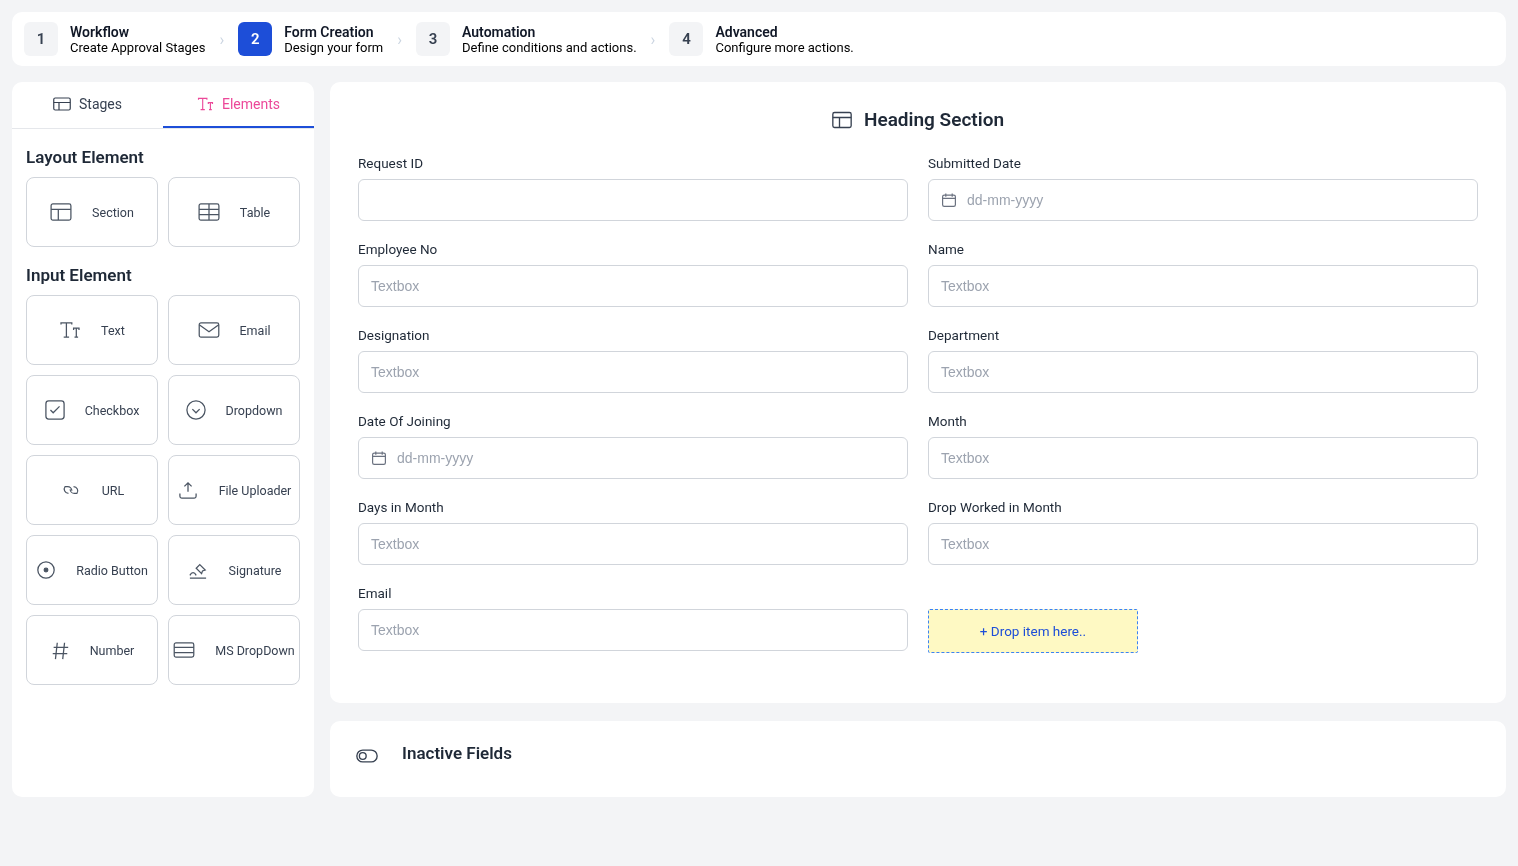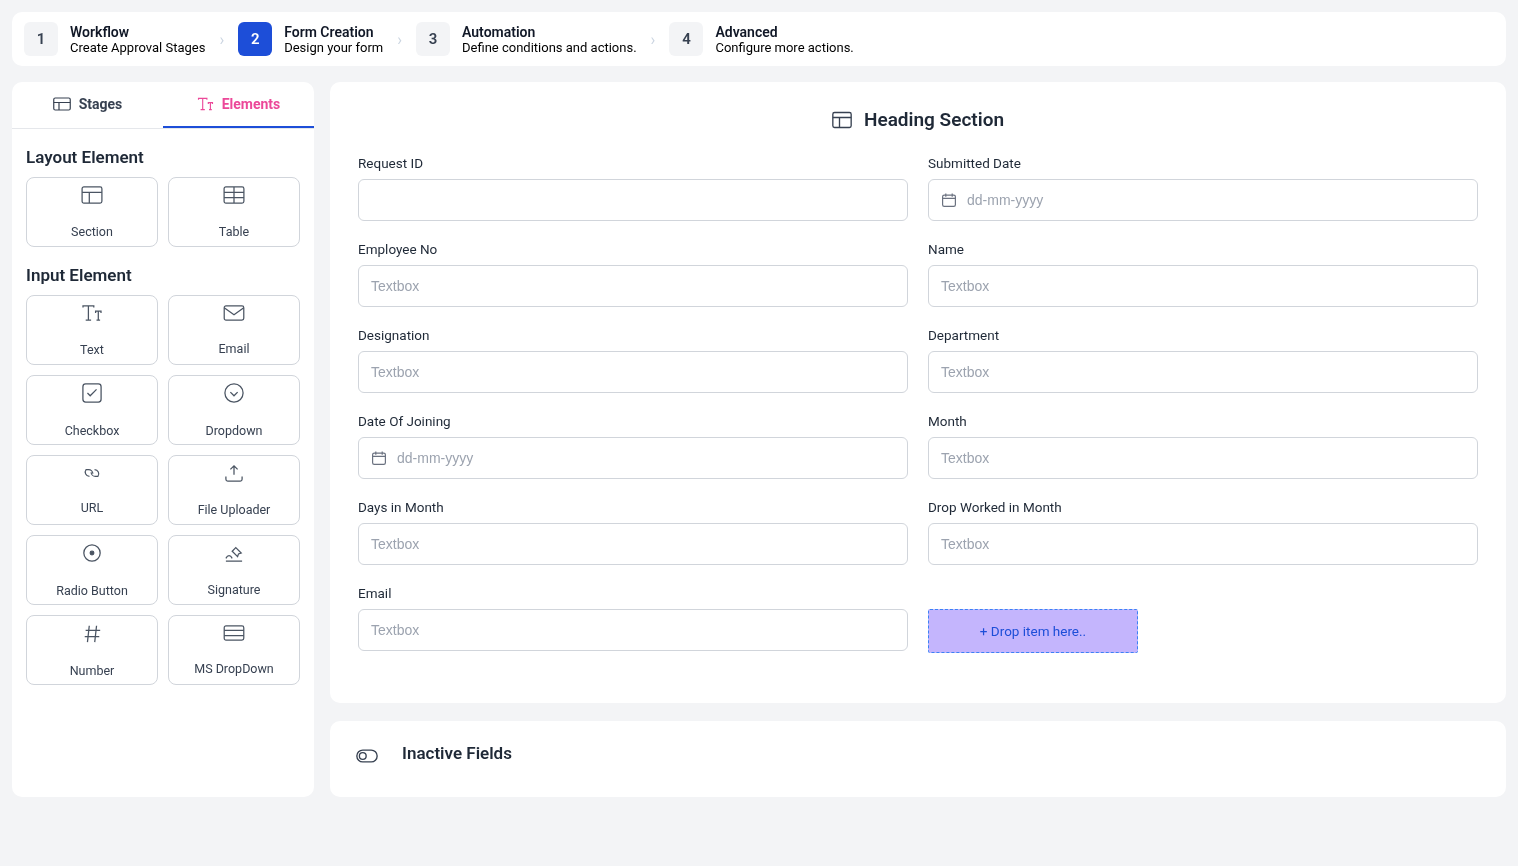--- a/index.html
+++ b/index.html
@@ -35,30 +35,30 @@
 
   .main { display: flex; gap: 16px; }
   .sidebar, .canvas, .inactive-panel {
     background: #fff; border-radius: 10px;
   }
   .sidebar { width: 302px; flex-shrink: 0; padding-bottom: 12px; }
 
   .side-tabs { display: flex; border-bottom: 1px solid #e5e7eb; }
   .side-tab {
     flex: 1; padding: 14px 4px; display: flex; align-items: center; justify-content: center;
-    gap: 8px; font-size: 14px; font-weight: 700; color: #374151; cursor: pointer;
+    gap: 8px; font-size: 14px; font-weight: 400; color: #374151; cursor: pointer;
     border-bottom: 2px solid transparent;
   }
   .side-tab.active { color: #ec4899; border-bottom-color: #1d4ed8; }
 
   .group-title { font-weight: 600; font-size: 17px; padding: 18px 14px 10px; color: #1f2937; }
   .element-grid { display: grid; grid-template-columns: 1fr 1fr; gap: 10px; padding: 0 14px; }
   .element-card {
     border: 1px solid #d1d5db; border-radius: 8px;
-    height: 70px; display: flex; flex-direction: column;
+    height: 70px; display: flex; flex-direction: row;
     align-items: center; justify-content: center; gap: 20px;
     font-size: 12.5px; color: #374151; cursor: grab;
   }
   .element-card .ic { color: #4b5563; }
 
   .right-col { flex: 1; display: flex; flex-direction: column; gap: 18px; min-width: 0; }
   .canvas { padding: 26px 28px 50px; }
   .section-hdr { display: flex; align-items: center; gap: 12px; margin-bottom: 24px; justify-content: center; }
   .section-title { font-size: 19px; font-weight: 600; }
 
@@ -67,21 +67,21 @@
   .control {
     width: 100%; height: 42px; border: 1px solid #d1d5db; border-radius: 6px;
     padding: 0 12px; font-size: 14px; display: flex; align-items: center; gap: 10px;
     color: #9ca3af; background: #fff;
   }
   .control input {
     border: none; outline: none; width: 100%; font-size: 14px; color: #1f2937;
   }
   .control input::placeholder { color: #9ca3af; }
   .dropzone {
-    border: 1.5px dashed #3b82f6; background: #c4b5fd; color: #1d4ed8;
+    border: 1.5px dashed #3b82f6; background: #fef9c3; color: #1d4ed8;
     border-radius: 2px; height: 44px; width: 210px;
     display: flex; align-items: center; justify-content: center;
     font-size: 13.5px; margin-top: 24px;
   }
 
   .inactive-panel { padding: 22px 26px 34px; display: flex; align-items: flex-end; gap: 24px; }
   .inactive-title { font-size: 17px; font-weight: 600; }
 
   svg { display: block; }
 </style>

